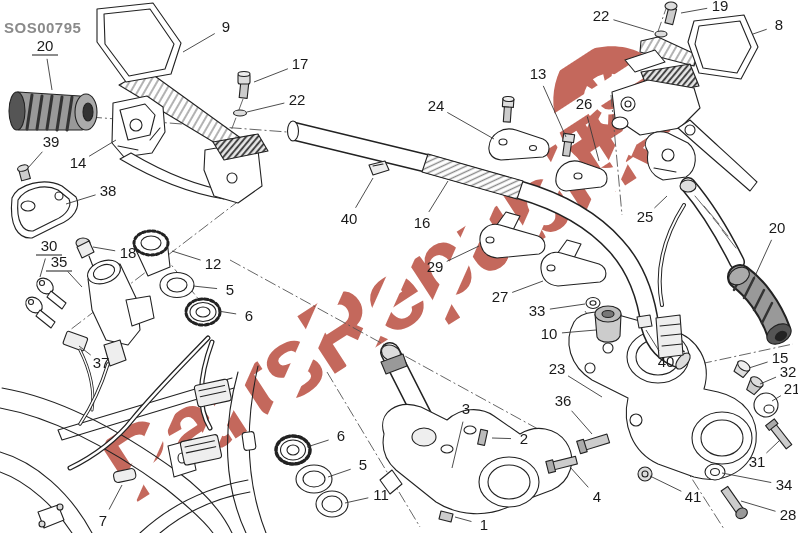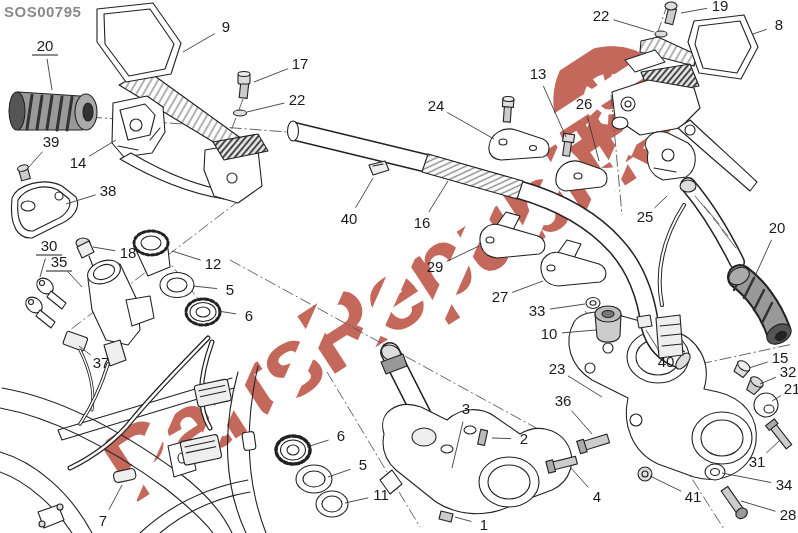--- a/index.html
+++ b/index.html
@@ -1,18 +1,18 @@
 <!DOCTYPE html>
 <html><head>
 <meta charset="utf-8">
 <style>
   html,body{margin:0;padding:0;background:#fff;}
   #stage{position:relative;width:798px;height:533px;background:#fff;overflow:hidden;
          font-family:"Liberation Sans","DejaVu Sans",sans-serif;}
-  #diagram-code{position:absolute;left:4px;top:3px;font-size:15px;font-weight:bold;
+  #diagram-code{position:absolute;left:4px;top:19px;font-size:15px;font-weight:bold;
                 letter-spacing:.5px;color:#8a8a8a;}
   svg{position:absolute;left:0;top:0;}
   #annotations text{font:15px "Liberation Sans","DejaVu Sans",sans-serif;fill:#1a1a1a;}
   #watermark-text{font-family:"Liberation Sans","DejaVu Sans",sans-serif;font-weight:bold;
                   letter-spacing:-3px;}
 </style>
 </head>
 <body>
 
 <div id="stage">

